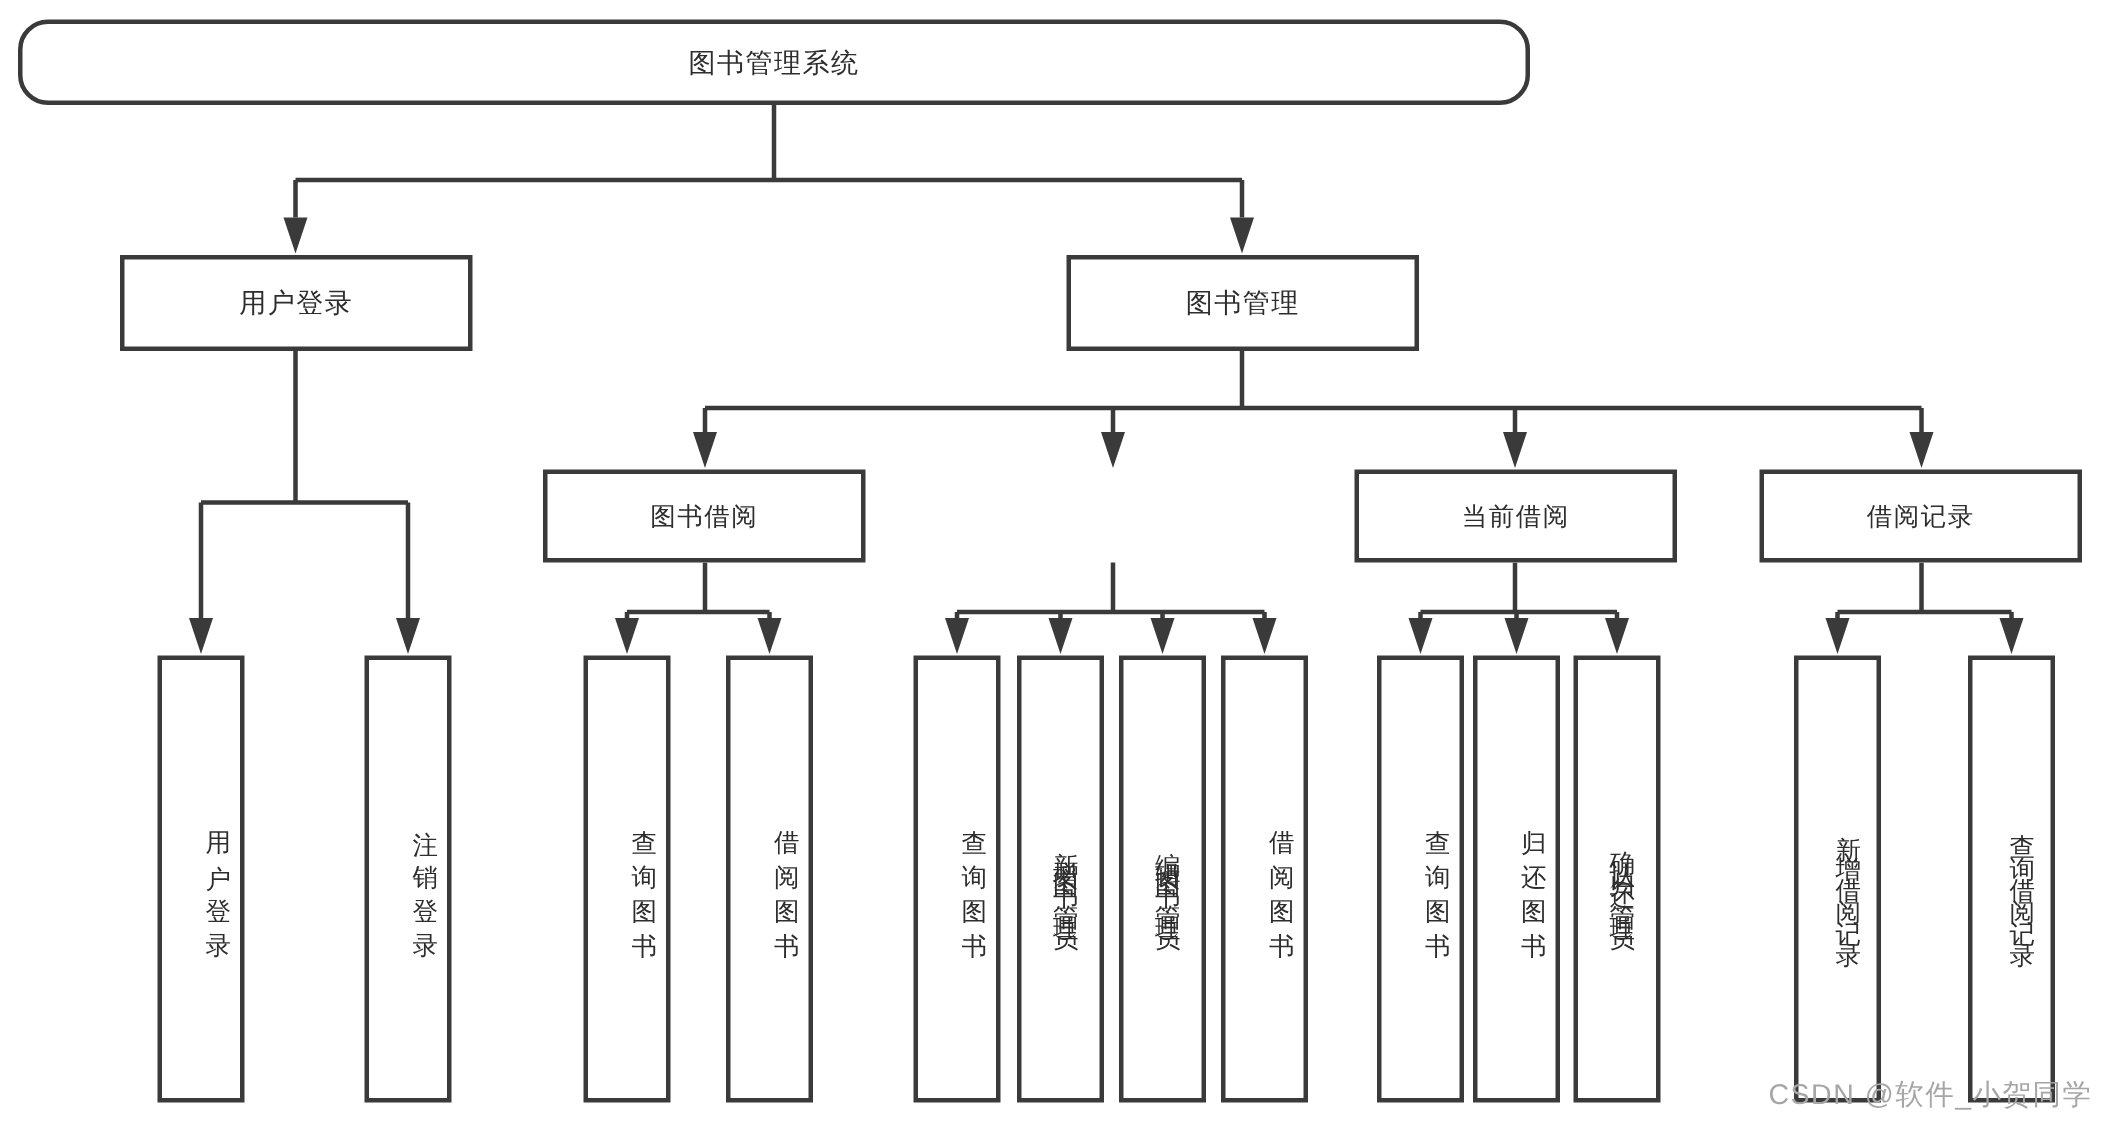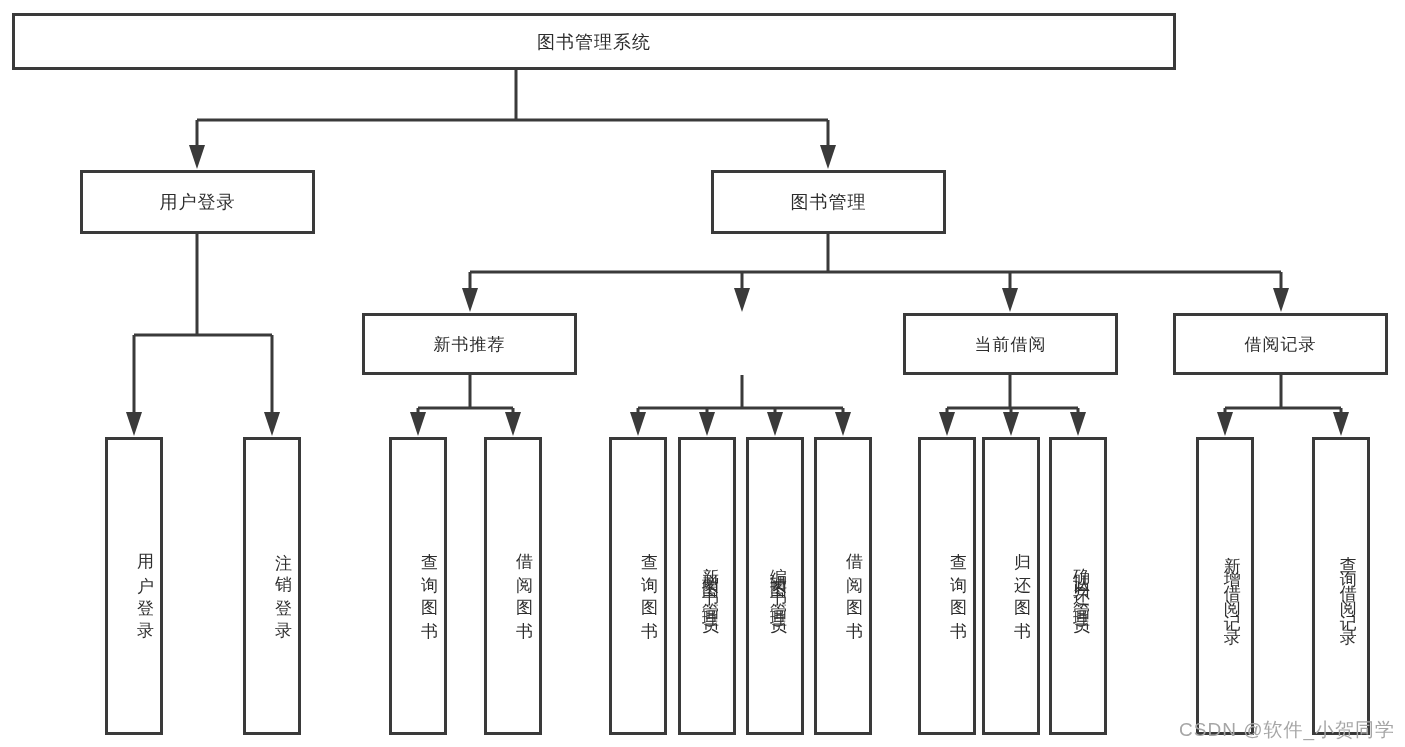--- a/index.html
+++ b/index.html
@@ -25,21 +25,21 @@
     box-sizing:border-box;
     border:3px solid var(--border);
     background:var(--bg);
     display:flex;align-items:center;justify-content:center;
     color:var(--text);
     font-size:18px;
     letter-spacing:1px;
     text-align:center;
     white-space:nowrap;
   }
-  .h-root{left:12px;top:13px;width:1164px;height:57px;}
+  .h-root{left:12px;top:13px;width:1008px;height:57px;border-radius:20px;}
   .h-l1{width:235px;height:64px;top:170px;}
   .h-l2{width:215px;height:62px;top:313px;font-size:17px;}
   .leaf{width:58px;height:298px;top:437px;font-size:17px;letter-spacing:0;}
   .leaf .vtxt{
     writing-mode:vertical-lr;
     text-orientation:mixed;
     line-height:1;
     white-space:nowrap;
   }
   .leaf.len4 .vtxt{letter-spacing:1.35em;margin-block-end:-1.35em;}
@@ -100,21 +100,21 @@
   </div>
 
   <div class="node h-l1" style="left:80px;">
     <span>用户登录</span>
   </div>
   <div class="node h-l1" style="left:711px;">
     <span>图书管理</span>
   </div>
 
   <div class="node h-l2" style="left:362px;">
-    <span>新书推荐</span>
+    <span>图书借阅</span>
   </div>
   <div class="node h-l2" style="left:1173px;">
     <span>借阅记录</span>
   </div>
   <div class="node h-l2" style="left:903px;">
     <span>当前借阅</span>
   </div>
 
   <div class="node leaf len4" style="left:105px;">
     <span class="vtxt">用户登录</span>

